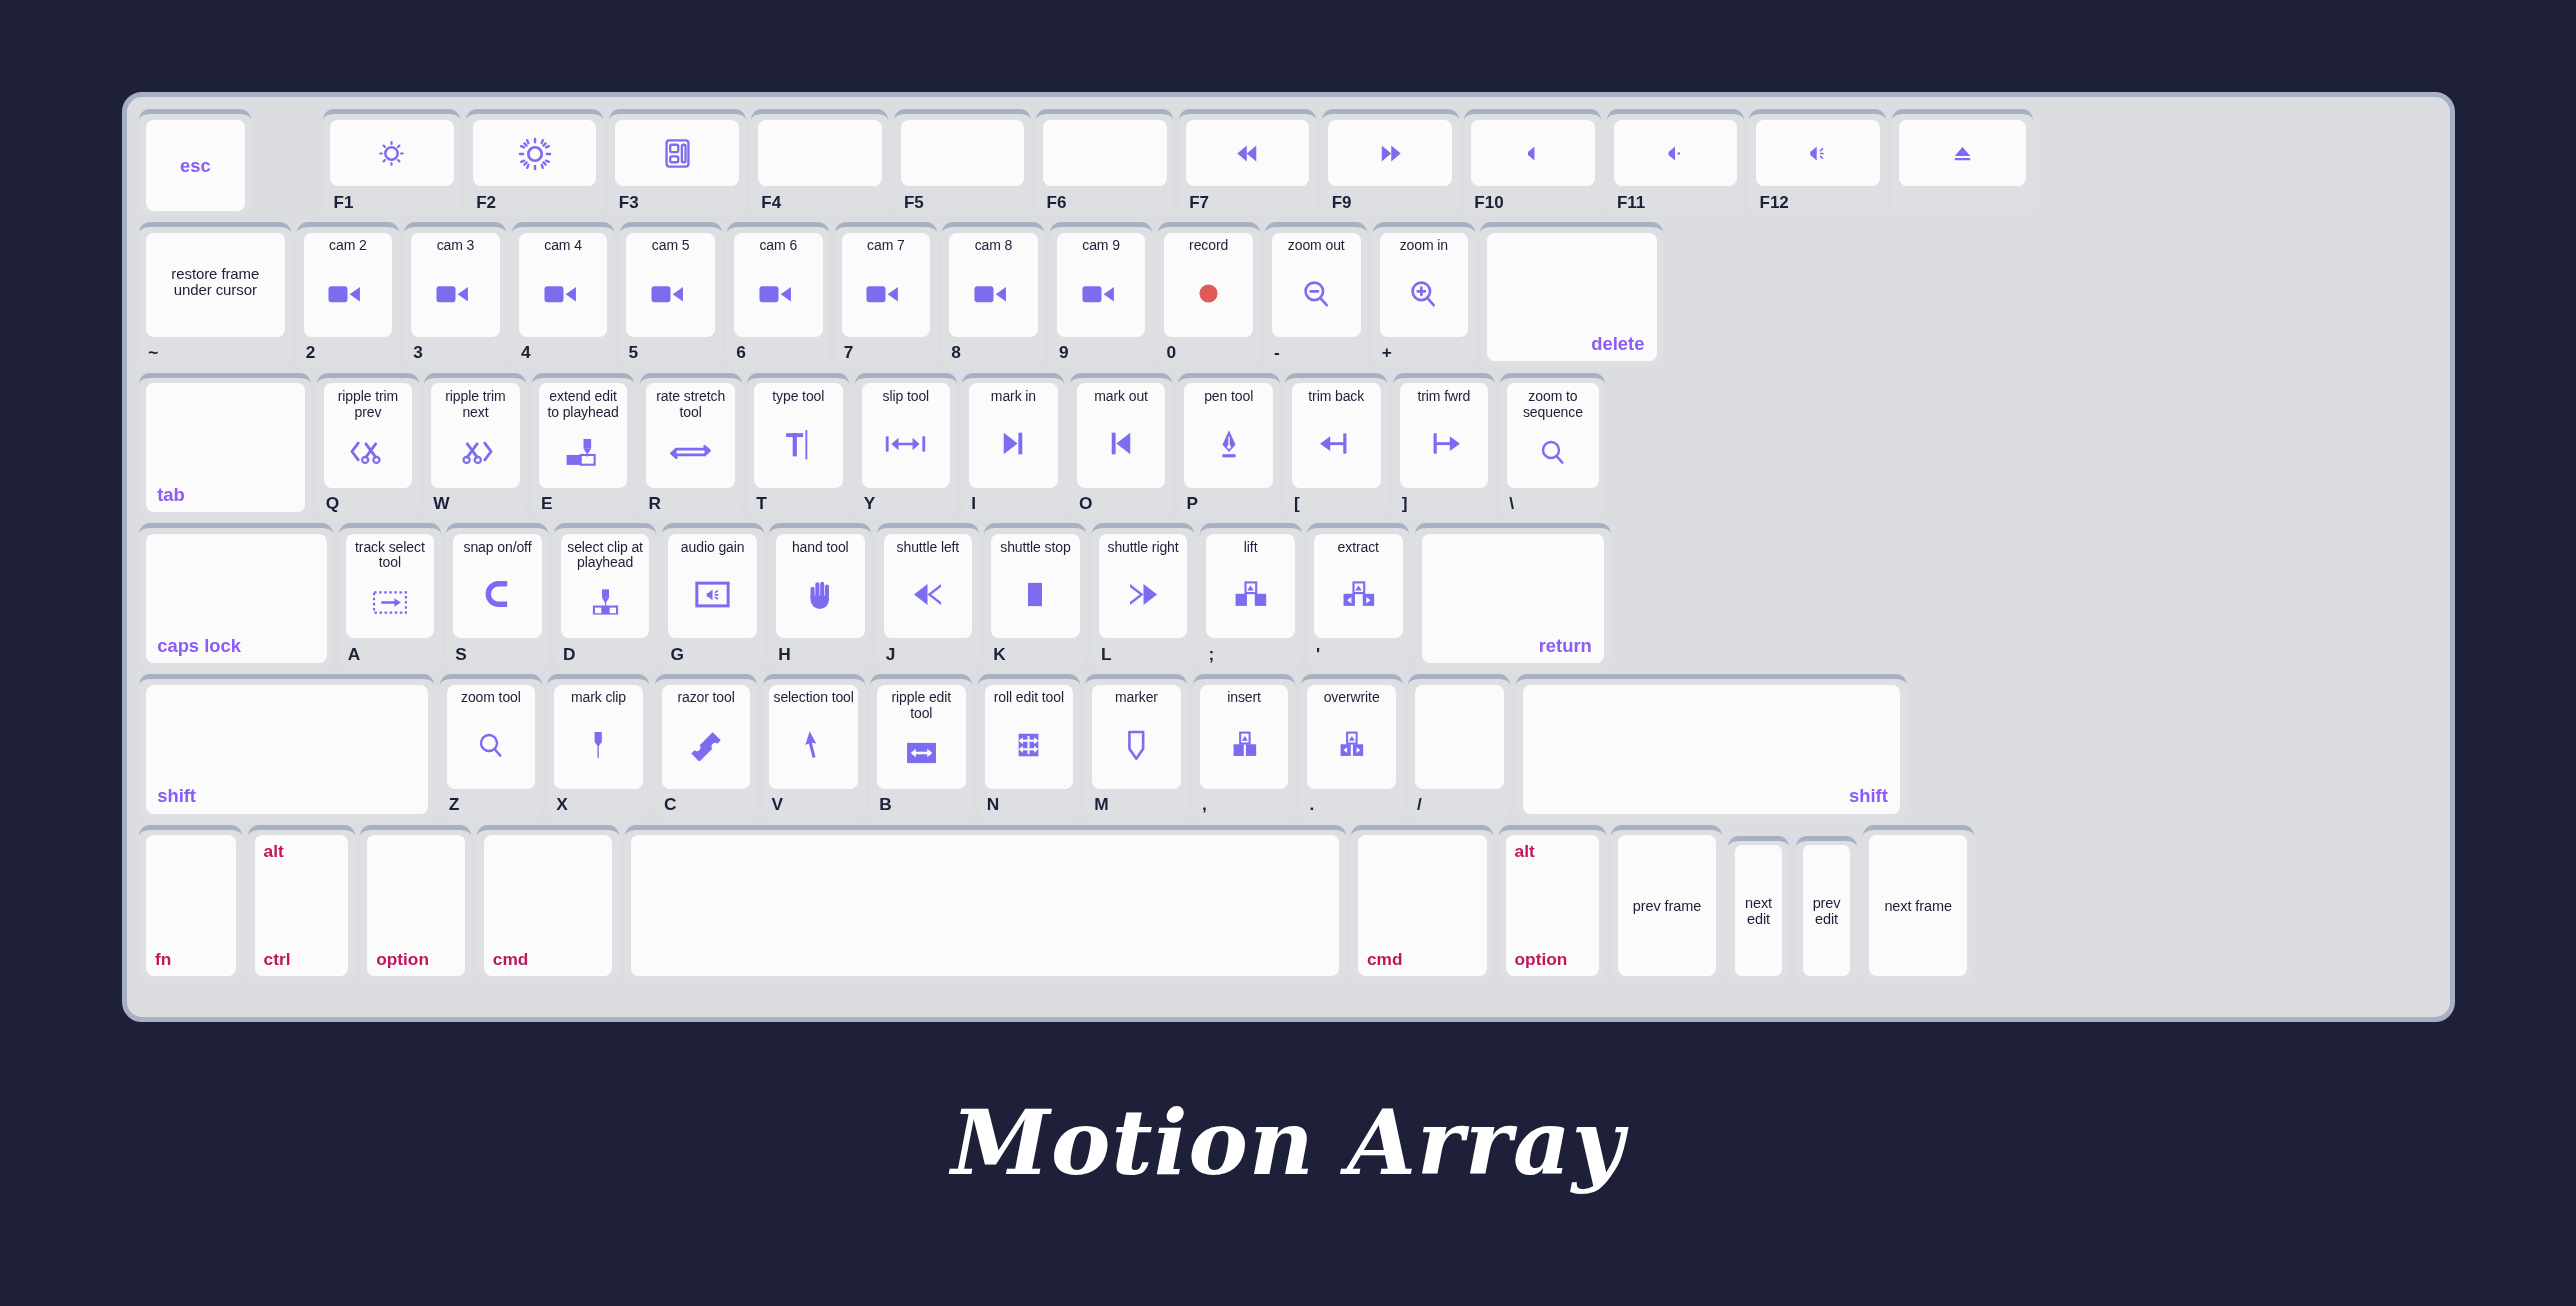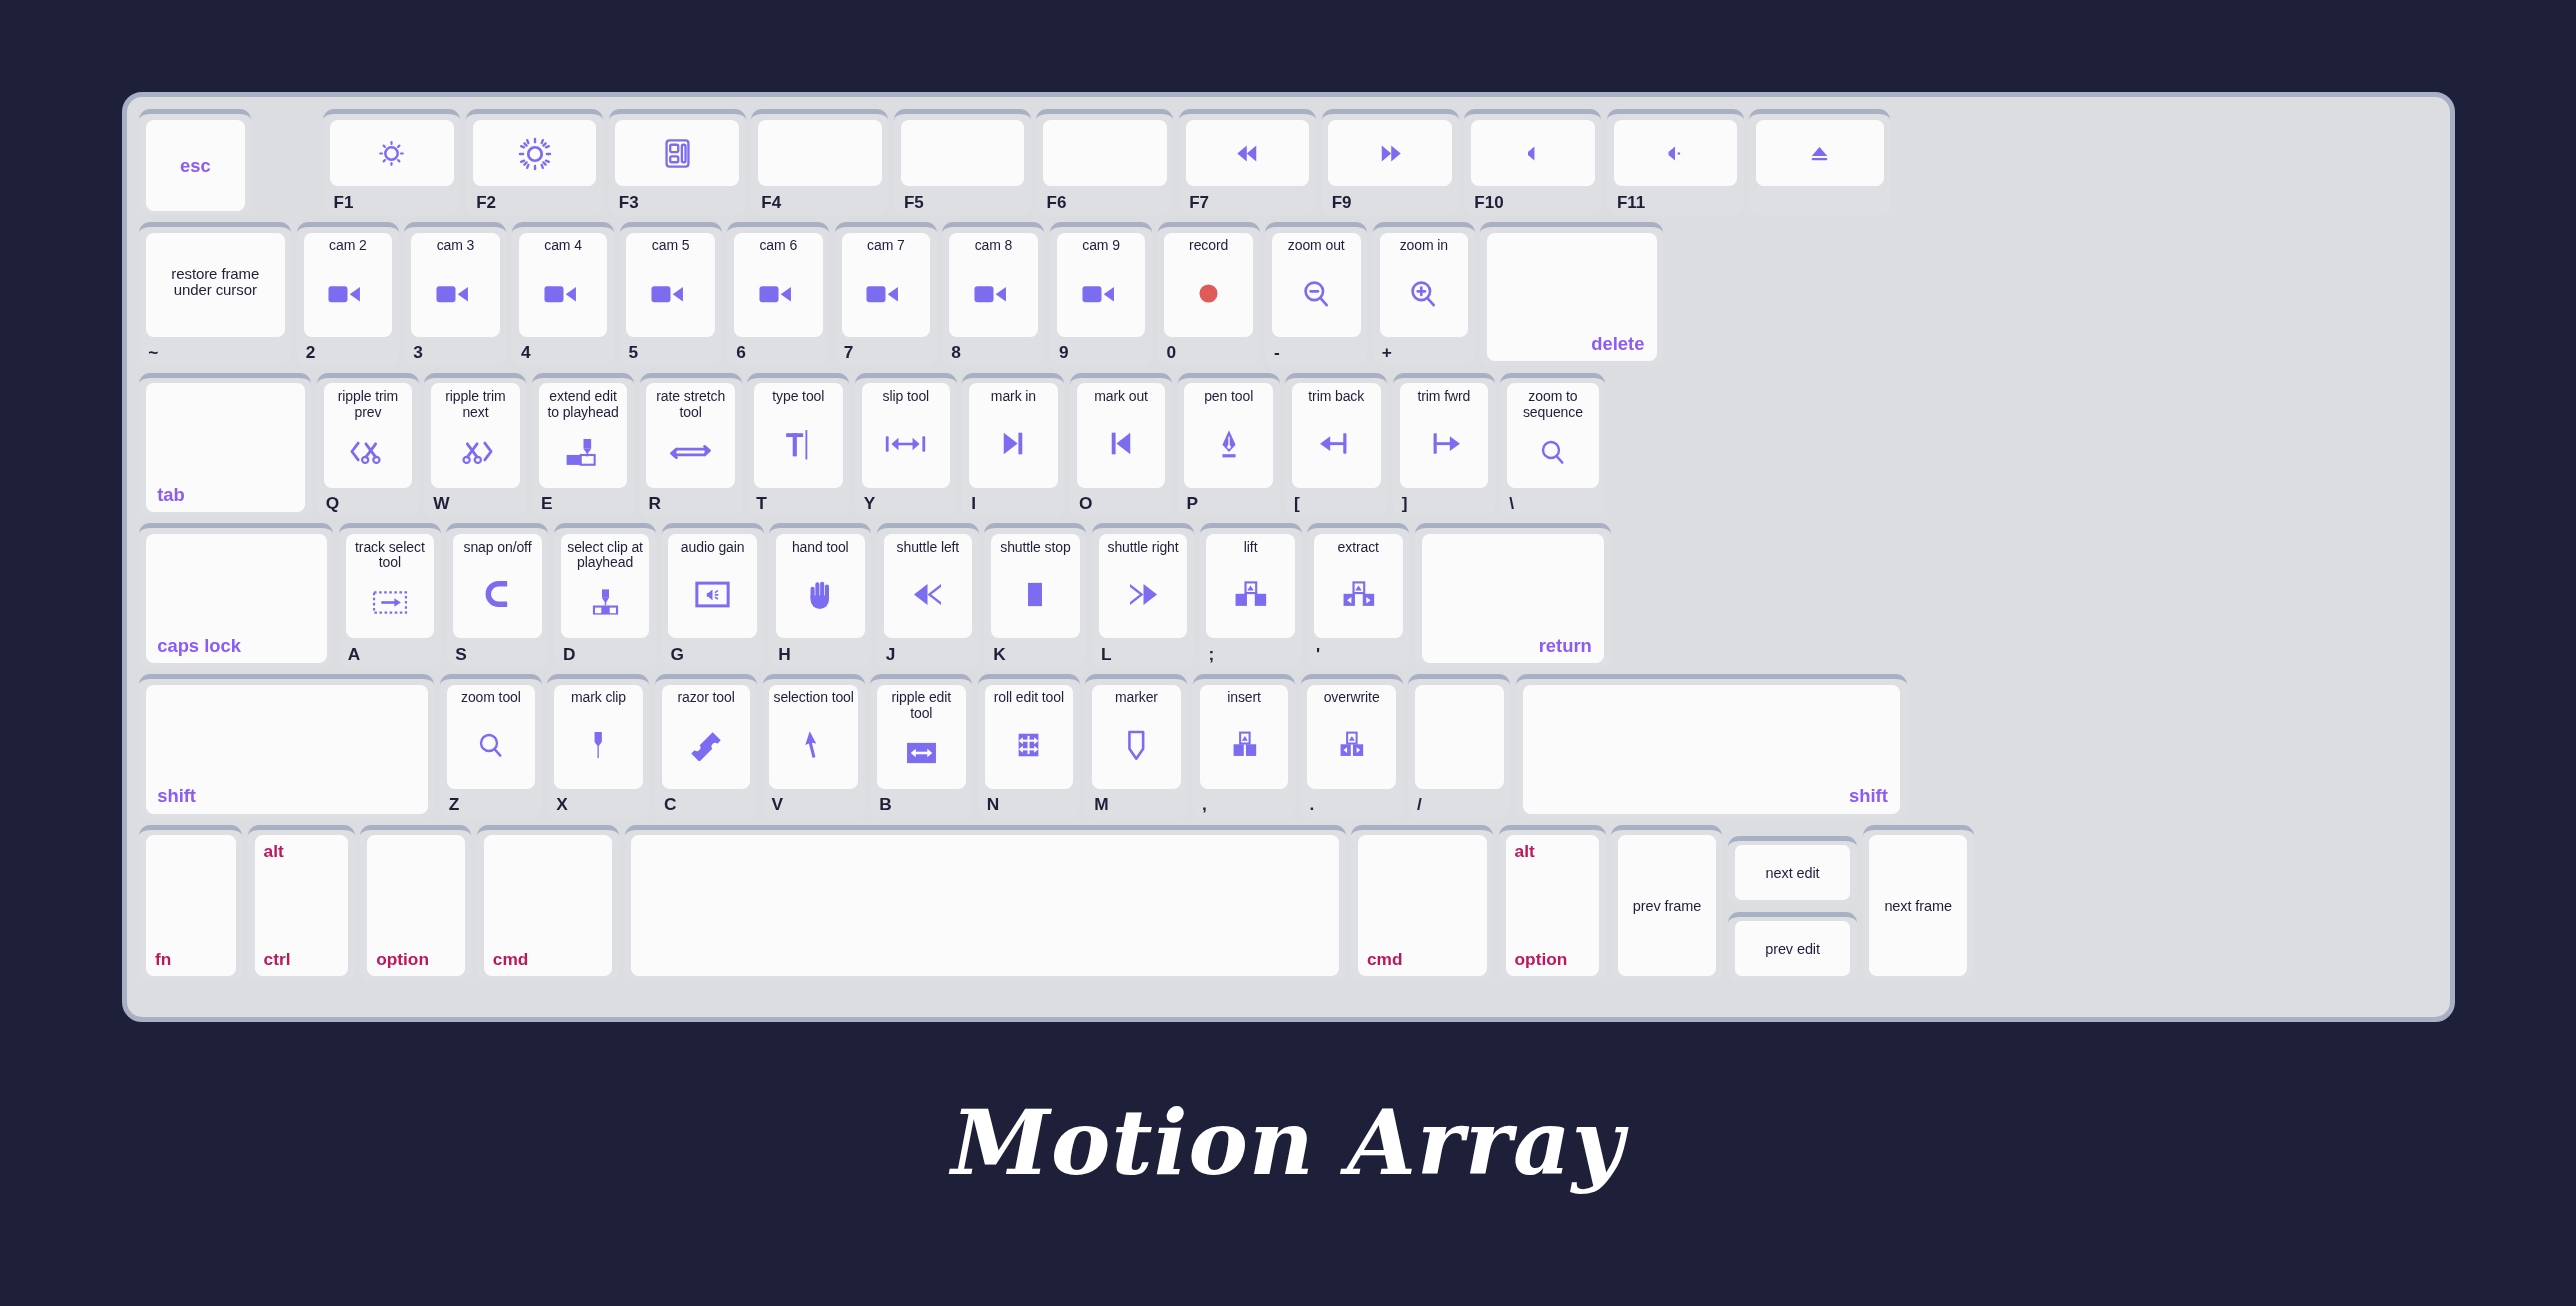--- a/index.html
+++ b/index.html
@@ -78,21 +78,21 @@
   .subwrap{height:24.6px;display:flex;align-items:flex-end;}
 
   .glyph{
     flex:1 1 auto;display:flex;align-items:center;justify-content:center;
     width:100%;min-height:0;
   }
   .glyph svg{display:block;}
 
   
   .stackwell{
-    display:flex;flex-direction:column;gap:7px;flex:0 0 auto;margin-top:11px;
+    display:flex;flex-direction:row;gap:7px;flex:0 0 auto;margin-top:11px;
   }
   .stackwell .well{flex:1 1 0;padding:4.5px 6.7px;}
   .stackwell .cap{border-radius:6.7px;}
 
   
   .logo{
     position:absolute;left:0;top:1090px;width:2576px;
     text-align:center;
     font-family:"DejaVu Serif","Liberation Serif",serif;
     font-style:italic;font-weight:700;
@@ -242,20 +242,35 @@
                 <path fill="#7c6cf0" d="M24 13L15 21h-1v6h1l9 8z"></path>
                 <circle cx="30" cy="24" r="2" fill="#7c6cf0"></circle>
               </svg>
             </span>
           </div>
         <div class="subwrap">
             <span class="sub fn">F11</span>
           </div>
       </div>
 
+      <div class="well" style="width:137px">
+        <div class="cap center">
+            <span class="glyph">
+          <svg width="36" height="31" viewBox="0 0 48 48">
+                <path fill="#7c6cf0" d="M22 13L13 21h-1v6h1l9 8z"></path>
+                <g stroke="#7c6cf0" stroke-width="2.6" stroke-linecap="round" fill="none">
+                  <path d="M28 19.5l3-2.5M28 24h3.6M28 28.5l3 2.5"></path>
+                </g>
+              </svg>
+            </span>
+          </div>
+        <div class="subwrap">
+            <span class="sub fn">F12</span>
+          </div>
+      </div>
 
       <div class="well" style="width:141px">
         <div class="cap center">
             <span class="glyph">
           <svg width="31" height="31" viewBox="0 0 48 48">
                 <g fill="#7c6cf0">
                   <path d="M24 14l12 14H12z"></path>
                   <rect x="12" y="31" width="24" height="3.6" rx="1.2"></rect>
                 </g>
               </svg>

